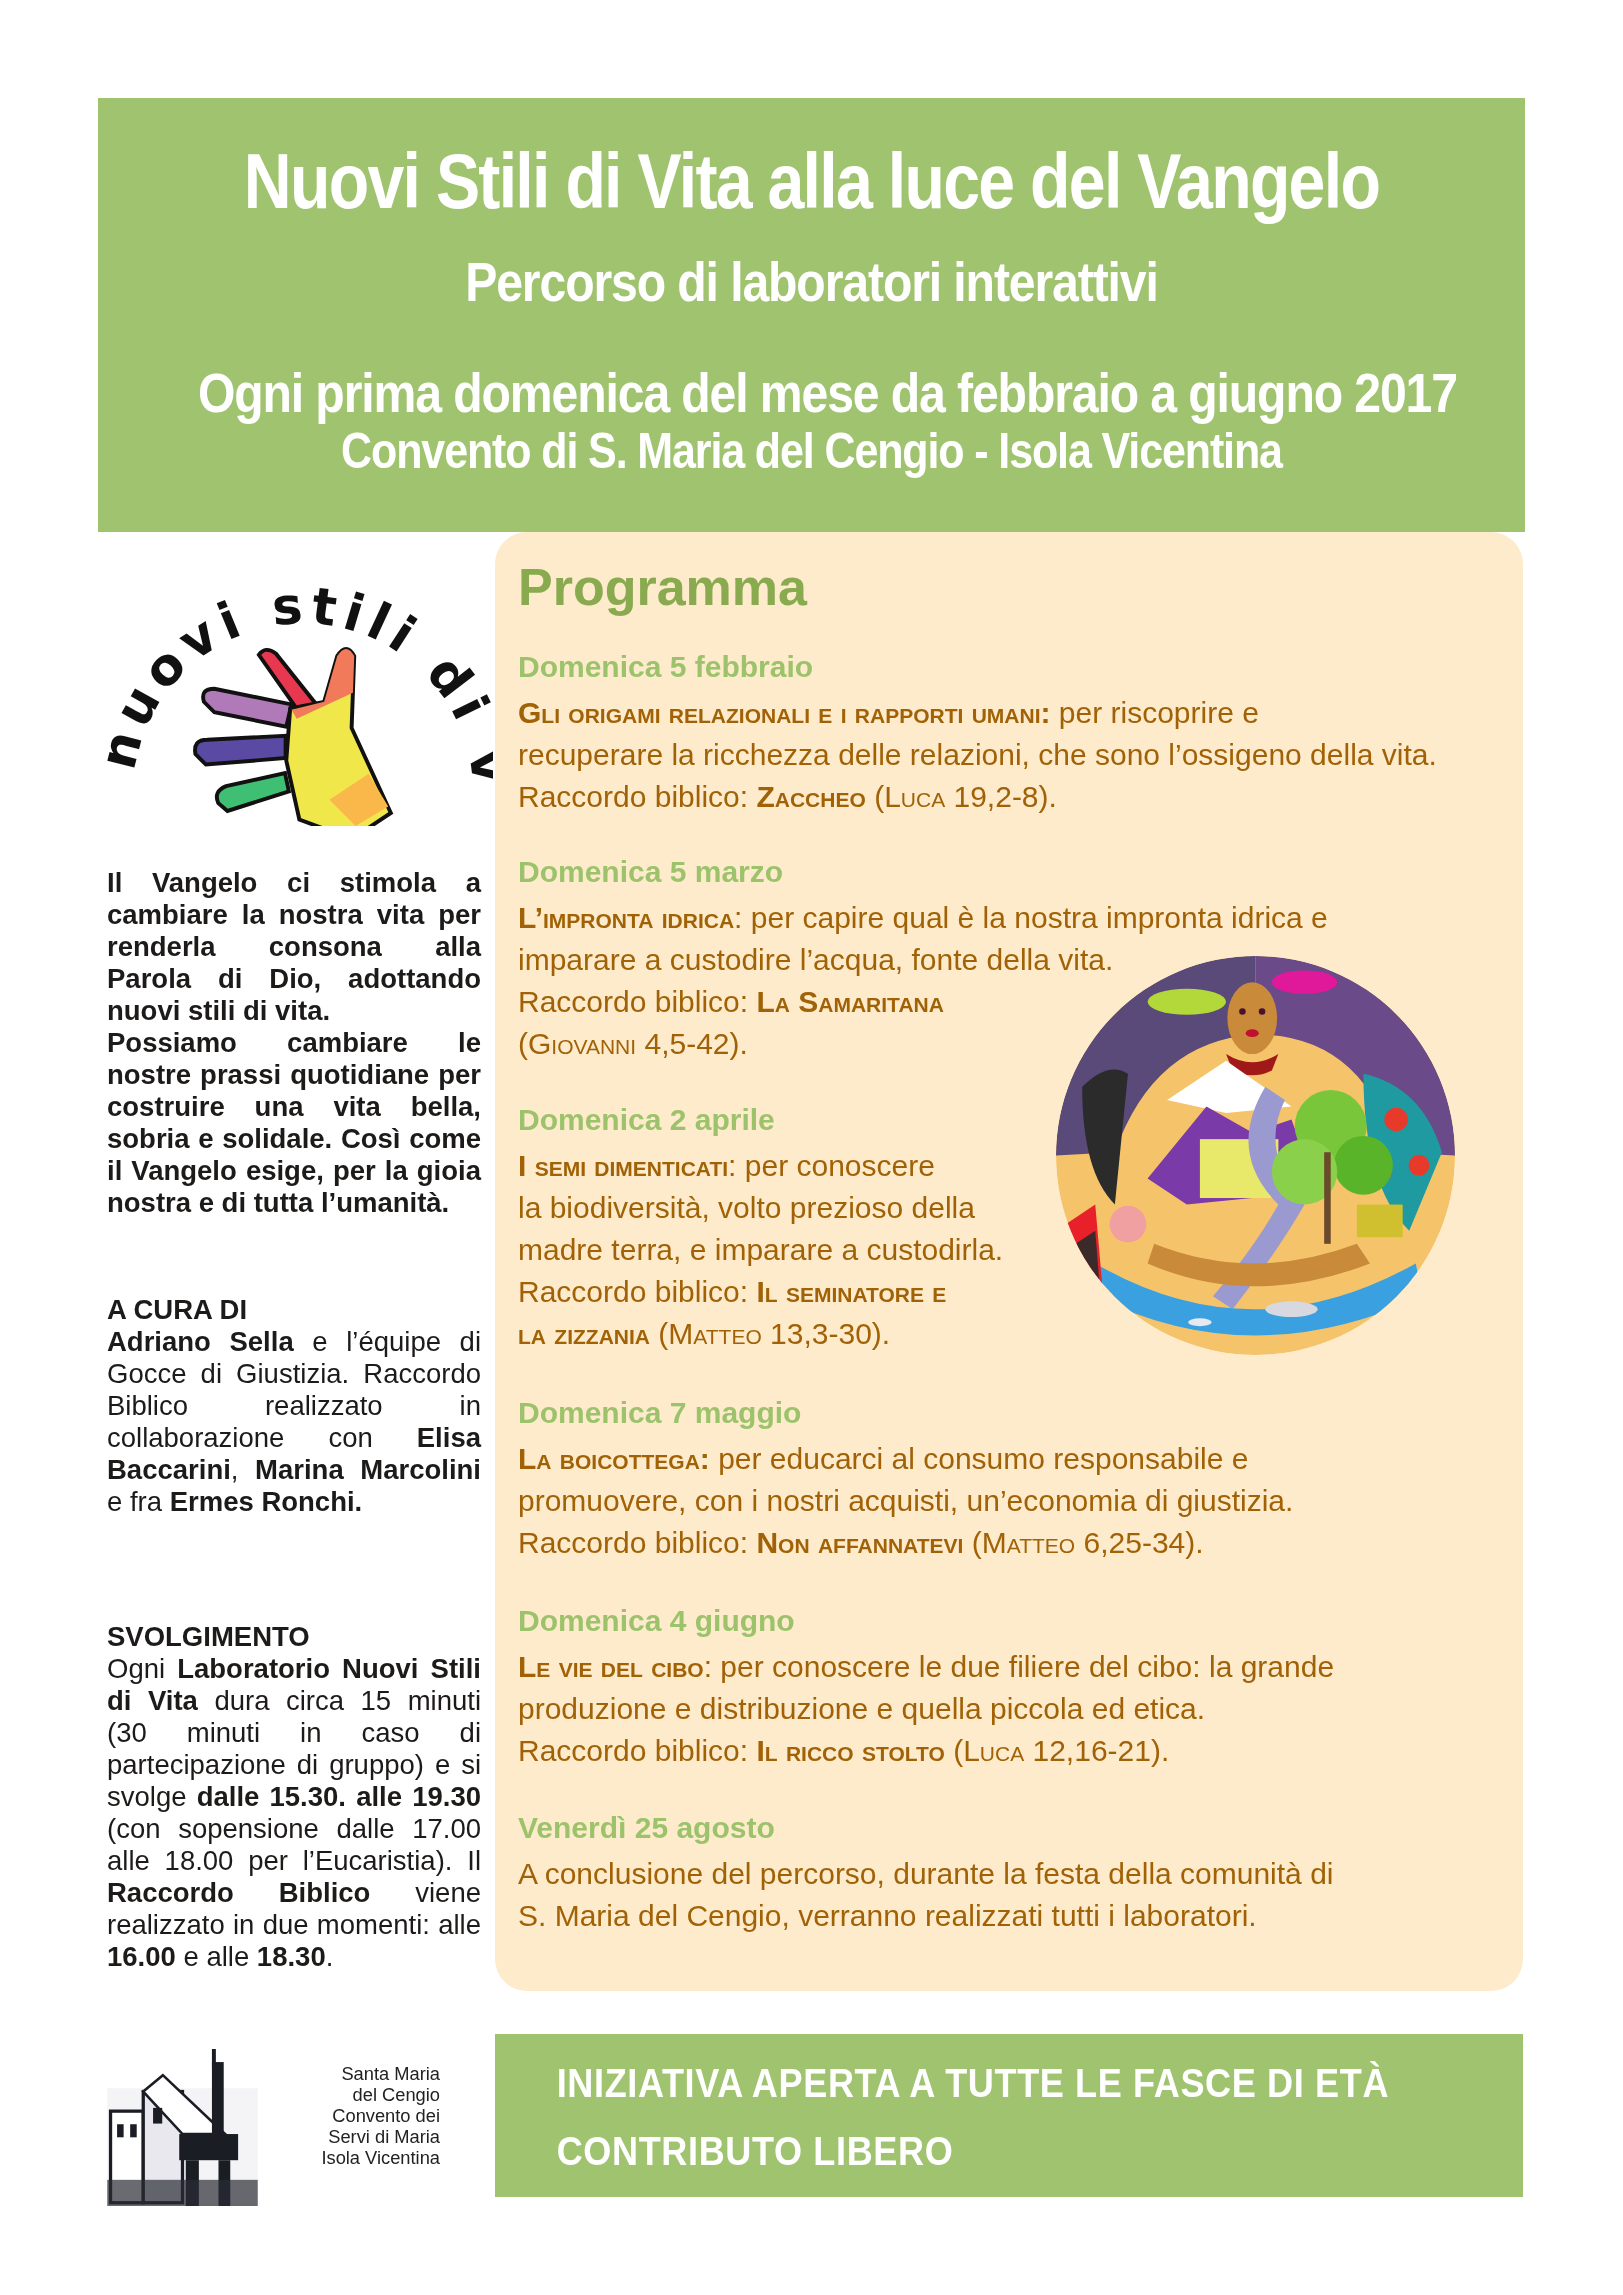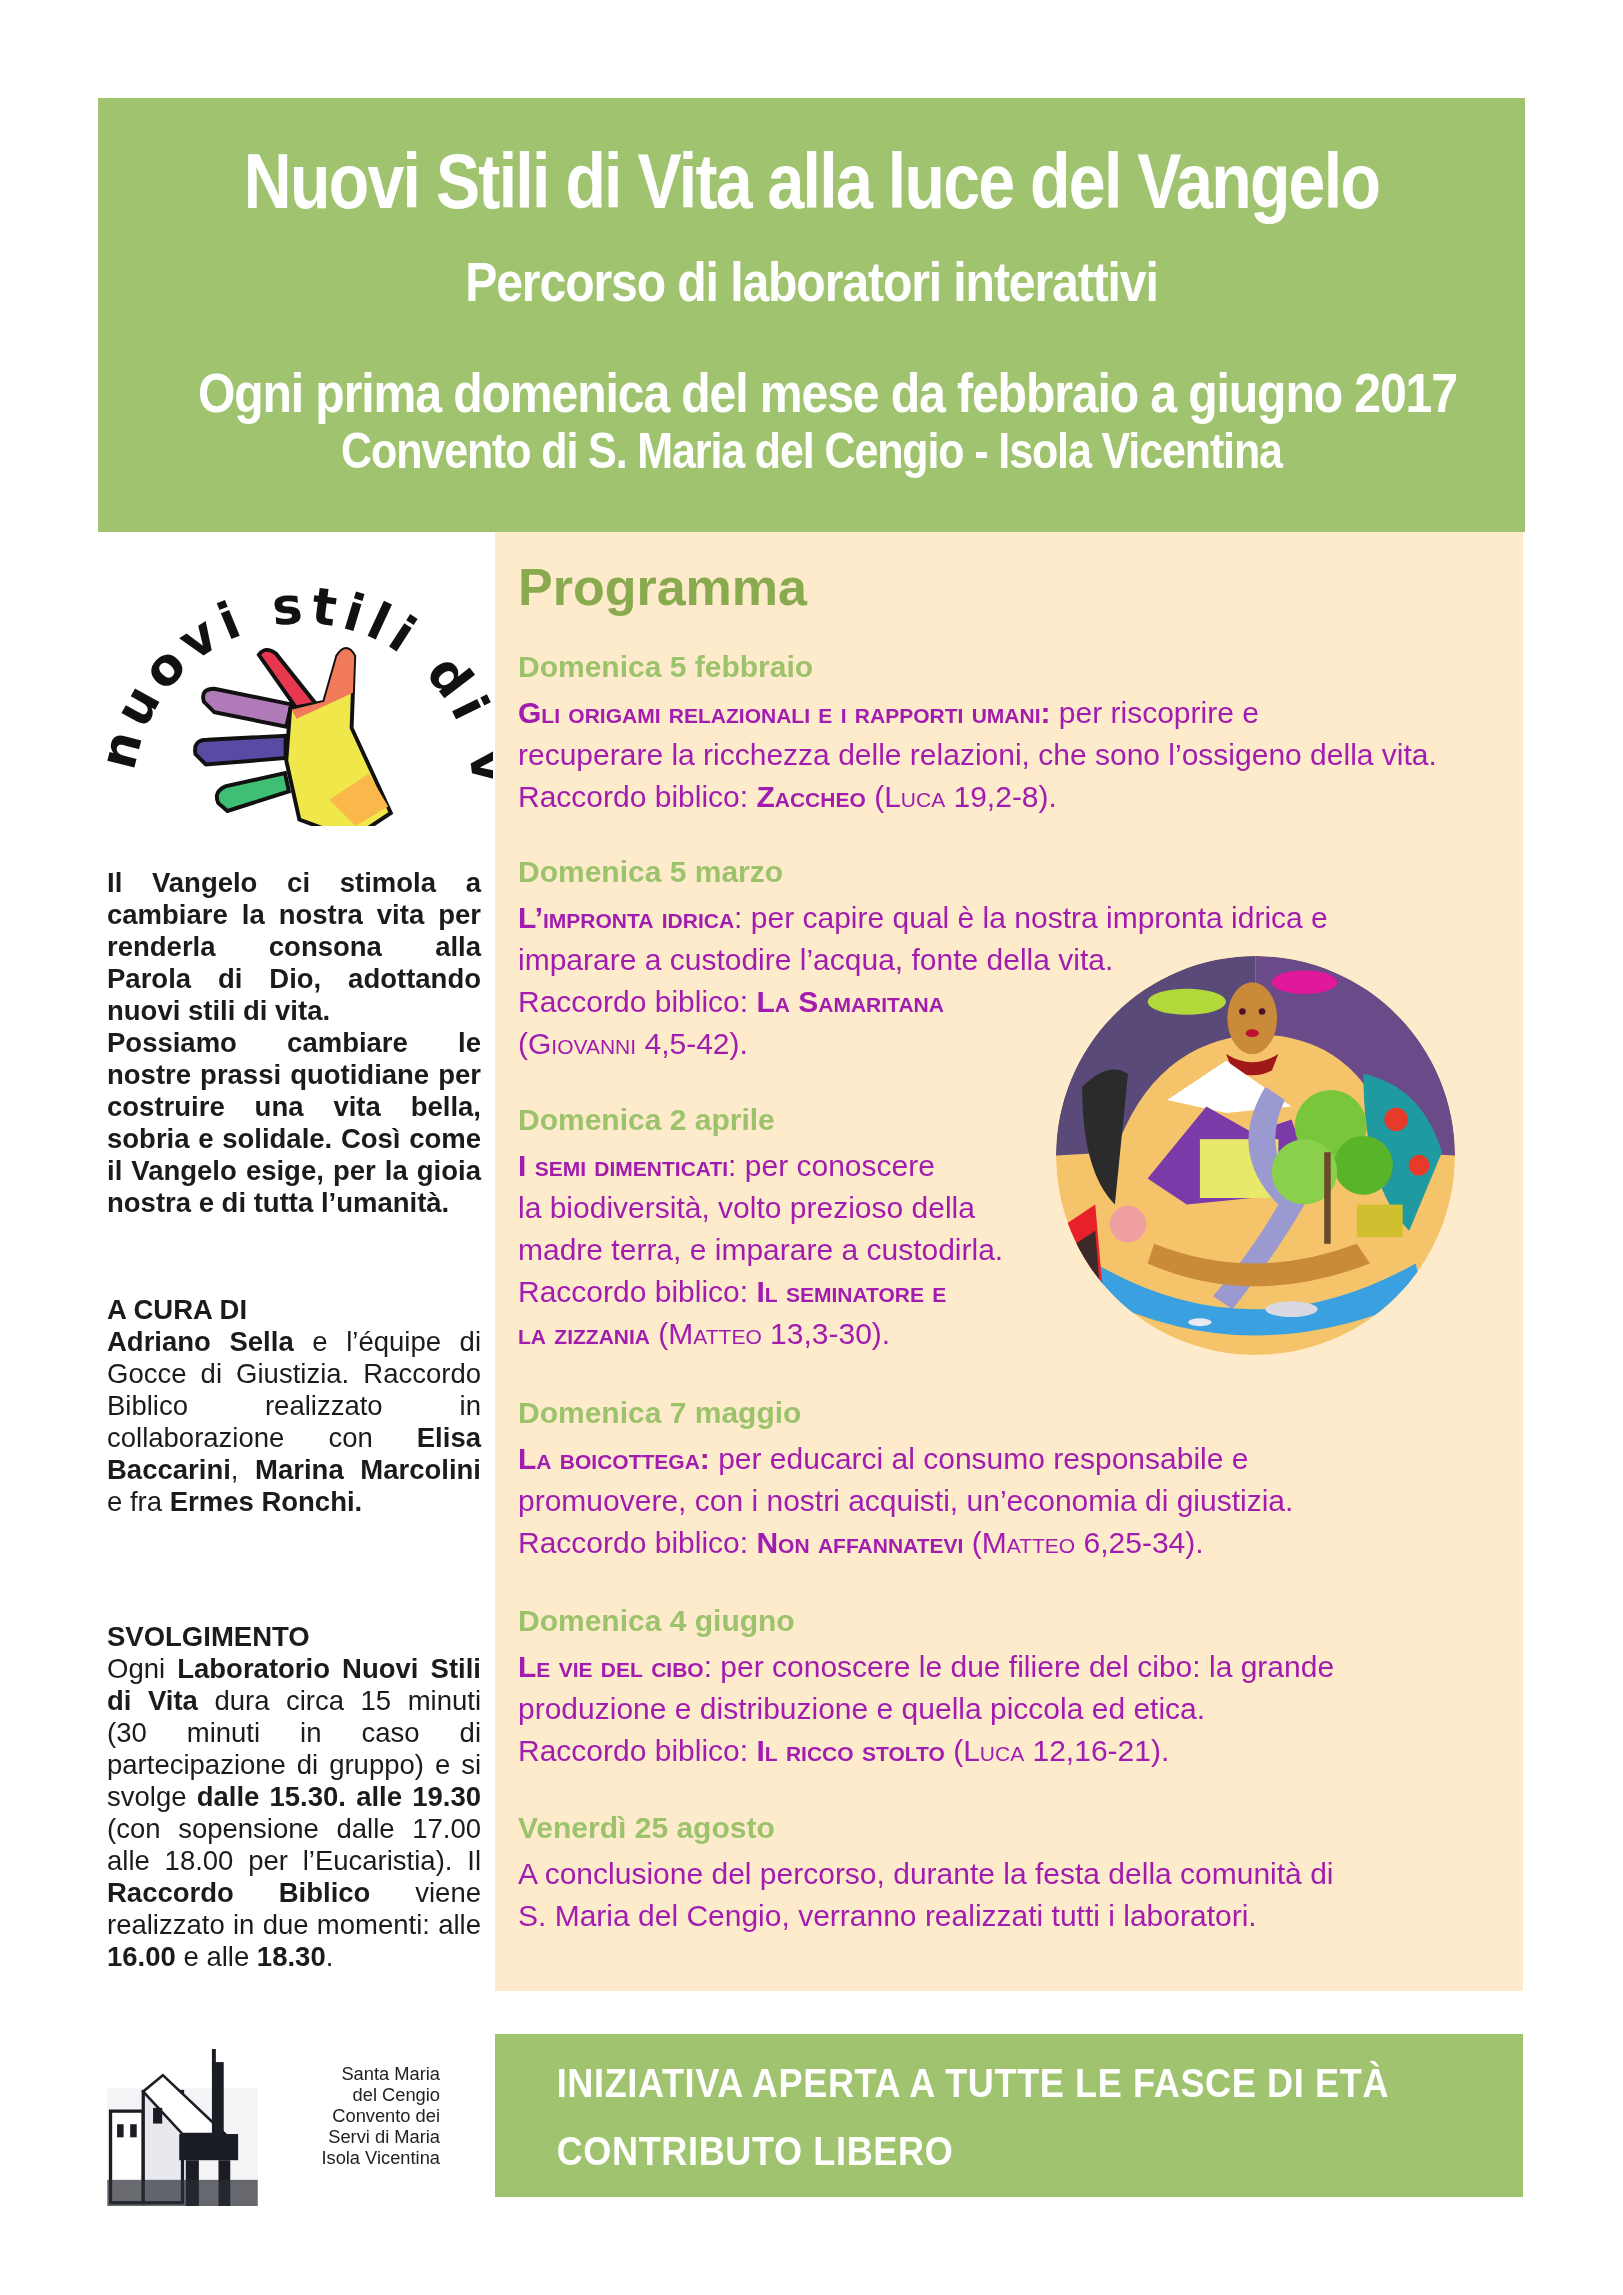--- a/index.html
+++ b/index.html
@@ -31,25 +31,25 @@
   .credits b { font-weight:bold; }
   .svolg { position:absolute; left:0; top:1065px; width:374px; font-size:27.5px; line-height:32px;
            text-align:justify; }
   .svolg .head { font-weight:bold;margin-top:24px; }
   .convent { position:absolute; left:0; top:1492px; width:386px; height:164px; }
   .convent-img { position:absolute; left:0; top:25px; width:151px; height:157px; }
   .convent-caption { position:absolute; left:196px; top:39px; width:137px; font-size:18.3px; line-height:21px;
                      text-align:right; color:#222; }
 
   
-  .panel { position:absolute; left:495px; top:532px; width:1028px; height:1459px; background:#fdebcb; }
+  .panel { position:absolute; left:495px; top:532px; width:1028px; height:1459px; background:#fdebcb;border-radius:32px; }
   .prog-title { position:absolute; left:23px; top:25px; font-size:52px; font-weight:bold; color:#8aaa50; }
   .event { position:absolute; left:23px; width:955px; font-family:"Liberation Sans Narrow","Liberation Sans", sans-serif; }
   .event .date { font-size:30px; font-weight:bold; color:#9cc36b; line-height:37px; margin-bottom:6.5px; }
-  .event .line { font-size:30px; line-height:42px; color:#a21caf; }
+  .event .line { font-size:30px; line-height:42px; color:#a16207; }
   .sc { font-weight:bold; font-variant:small-caps; }
   .sc-normal { font-variant:small-caps; }
   .circle-art { position:absolute; left:561px; top:424px; width:399px; height:399px; border-radius:50%; overflow:hidden; }
 
   
   .banner { position:absolute; left:495px; top:2034px; width:1028px; height:163px; background:#a0c36f;
             color:#ffffff; font-family:"Liberation Sans Narrow","Liberation Sans", sans-serif; font-weight:bold; }
   .banner .l1 { position:absolute; left:0; right:0; top:26px; font-size:41px; transform:scaleX(0.88); letter-spacing:0.7px; }
   .banner .l2 { position:absolute; left:0; right:0; top:94px; font-size:41px; transform:scaleX(0.88); letter-spacing:0.7px; }
 </style>

